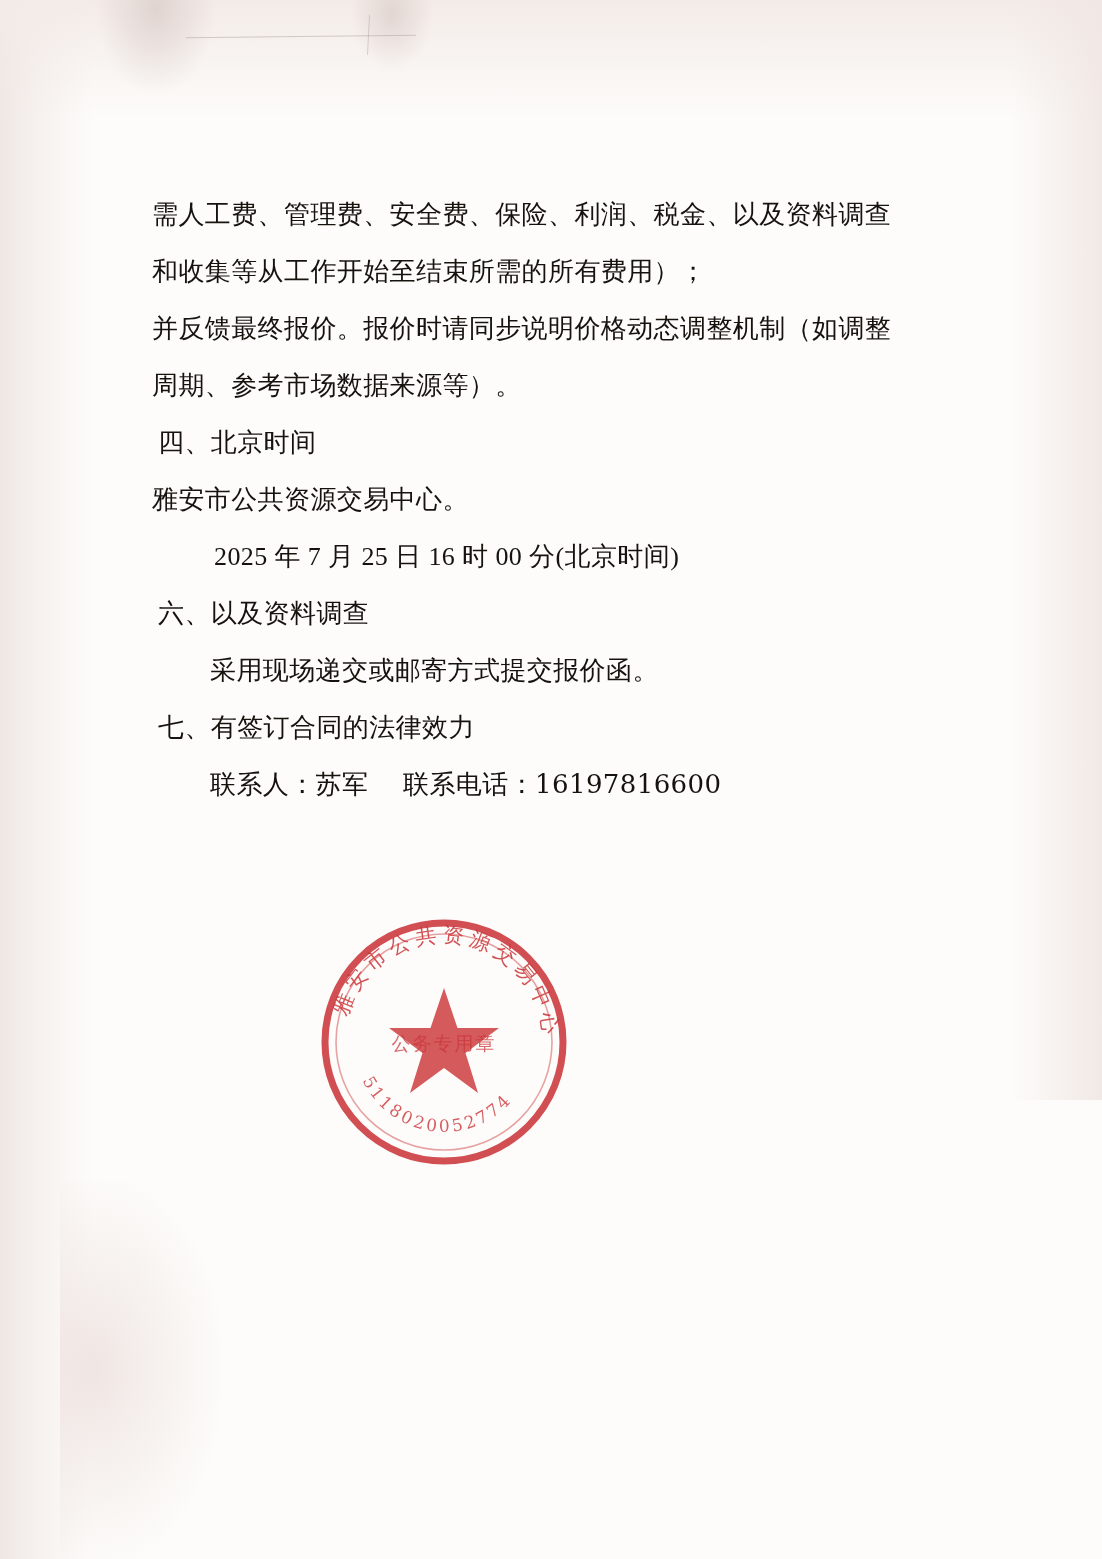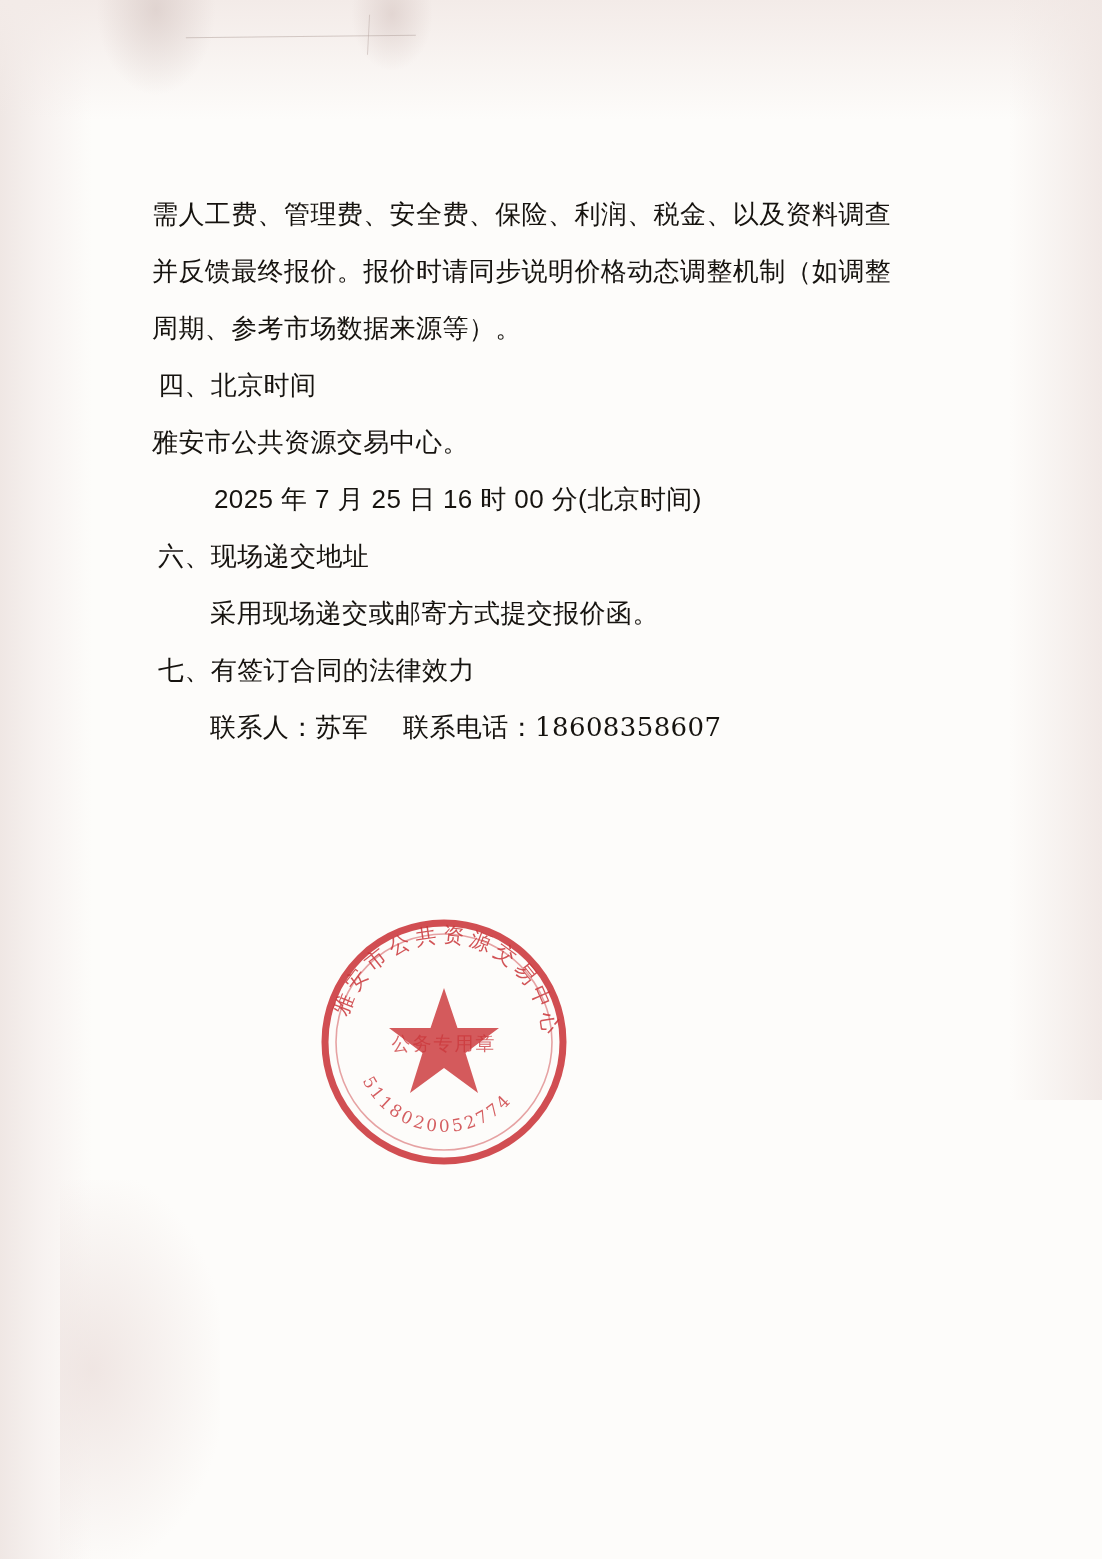--- a/index.html
+++ b/index.html
@@ -97,21 +97,21 @@
   .ln {
     white-space: pre;
     display: block;
   }
   .indent-1 { padding-left: 58px; }
   .heading {
     padding-left: 6px;
   }
   .date-line {
     padding-left: 62px;
-    font-family: Liberation Sans, sans-serif;
+    font-family: Liberation Serif, serif;
   }
 
   
   .seal {
     position: absolute;
     left: 318px;
     top: 916px;
     width: 252px;
     height: 252px;
     pointer-events: none;
@@ -137,29 +137,30 @@
   <div class="scan-tint-top"></div>
   <div class="scan-smudge-a"></div>
   <div class="scan-smudge-b"></div>
   <div class="scan-smudge-c"></div>
   <div class="scan-smudge-d"></div>
   <div class="fold-line"></div>
   <div class="fold-line2"></div>
 
   <div class="body-text">
     <span class="ln">需人工费、管理费、安全费、保险、利润、税金、以及资料调查</span>
+    <span class="ln">和收集等从工作开始至结束所需的所有费用）；</span>
     <span class="ln">并反馈最终报价。报价时请同步说明价格动态调整机制（如调整</span>
     <span class="ln">周期、参考市场数据来源等）。</span>
     <span class="ln heading">四、北京时间</span>
     <span class="ln">雅安市公共资源交易中心。</span>
     <span class="ln date-line">2025 年 7 月 25 日 16 时 00 分(北京时间)</span>
-    <span class="ln heading">六、现场递交地址</span>
+    <span class="ln heading">六、以及资料调查</span>
     <span class="ln indent-1">采用现场递交或邮寄方式提交报价函。</span>
     <span class="ln heading">七、有签订合同的法律效力</span>
-    <span class="ln indent-1">联系人：苏军    联系电话：18608358607</span>
+    <span class="ln indent-1">联系人：苏军    联系电话：16197816600</span>
   </div>
 
   <div class="seal-wrap">
     <div class="seal">
       <svg width="252" height="252" viewBox="0 0 252 252" xmlns="http://www.w3.org/2000/svg">
         <g fill="none" stroke="#c8262a" stroke-opacity="0.88">
           <circle cx="126" cy="126" r="119" stroke-width="7"></circle>
           <circle cx="126" cy="126" r="108" stroke-width="1.6" stroke-opacity="0.45"></circle>
         </g>
 

